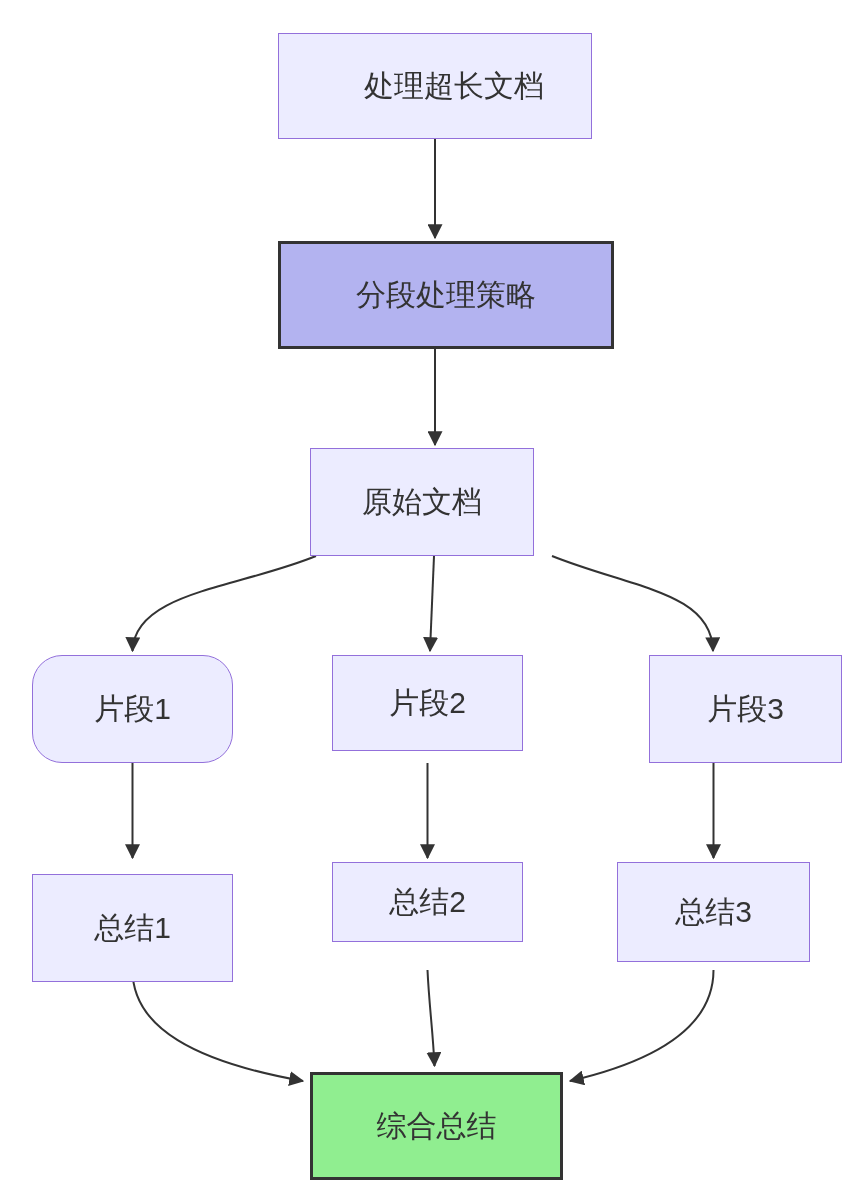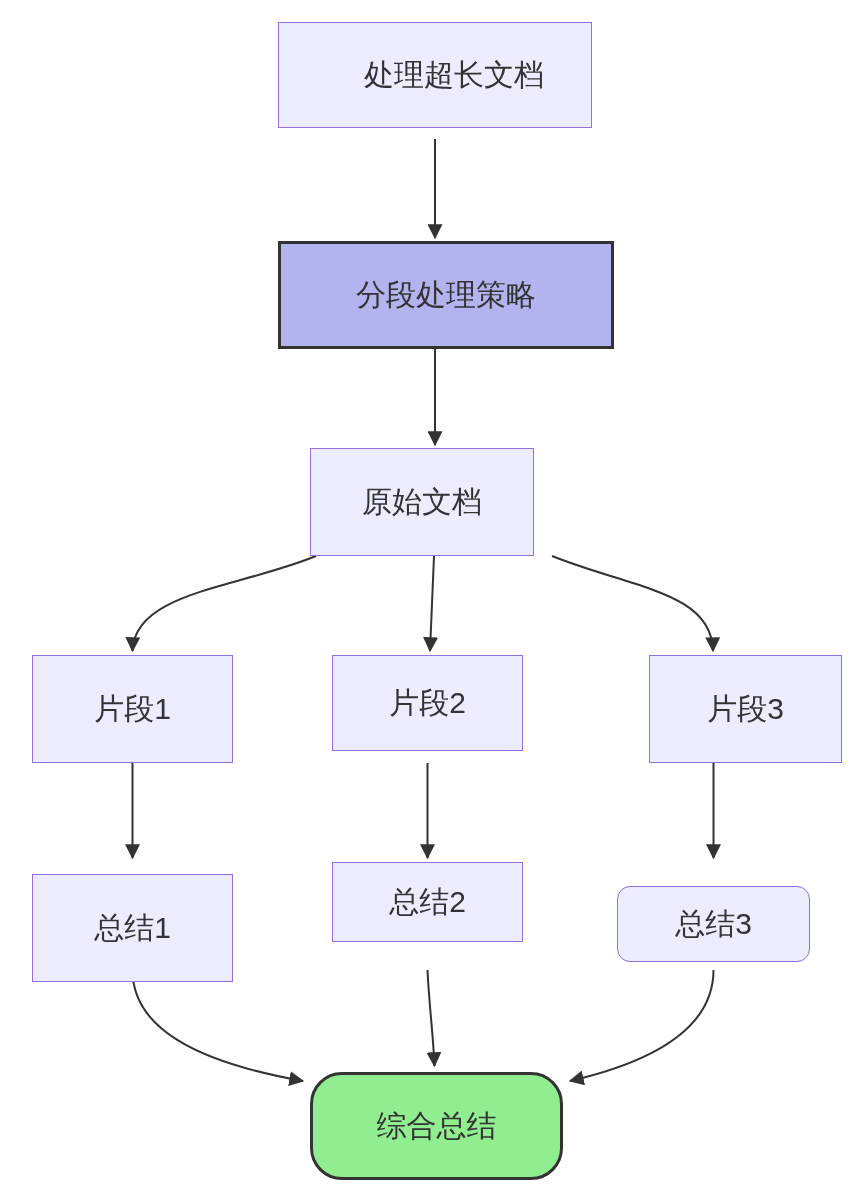--- a/index.html
+++ b/index.html
@@ -72,53 +72,53 @@
     <path class="edge" marker-end="url(#arrow)" d="M434,556 L430,651"></path>
     <path class="edge" marker-end="url(#arrow)" d="M552,556 C632,588 712,592 713,651"></path>
     <path class="edge" marker-end="url(#arrow)" d="M132.5,763 L132.5,858"></path>
     <path class="edge" marker-end="url(#arrow)" d="M427.5,763 L427.5,858"></path>
     <path class="edge" marker-end="url(#arrow)" d="M713.5,763 L713.5,858"></path>
     <path class="edge" marker-end="url(#arrow)" d="M132.5,970 C132.5,1028 196,1062 303,1081"></path>
     <path class="edge" marker-end="url(#arrow)" d="M427.5,970 C429,1004 433,1032 434.5,1066"></path>
     <path class="edge" marker-end="url(#arrow)" d="M713.5,970 C713.5,1028 652,1062 570,1081"></path>
   </svg>
 
-  <div class="node" style="left:278px; top:22px; width:314px; height:106px;padding-left:38px;">
+  <div class="node" style="left:278px; top:33px; width:314px; height:106px;padding-left:38px;">
     <span>处理超长文档</span>
   </div>
 
   <div class="node highlight" style="left:278px; top:241px; width:336px; height:108px;">
     <span>分段处理策略</span>
   </div>
 
   <div class="node" style="left:310px; top:448px; width:224px; height:108px;">
     <span>原始文档</span>
   </div>
 
-  <div class="node" style="left:32px; top:655px; width:201px; height:108px;">
+  <div class="node" style="left:32px; top:655px; width:201px; height:108px;border-radius:30px;">
     <span>片段1</span>
   </div>
 
   <div class="node" style="left:332px; top:655px; width:191px; height:96px;">
     <span>片段2</span>
   </div>
 
   <div class="node" style="left:617px; top:655px; width:193px; height:108px;margin-left:32px;">
     <span>片段3</span>
   </div>
 
   <div class="node" style="left:32px; top:862px; width:201px; height:108px;margin-top:12px;">
     <span>总结1</span>
   </div>
 
   <div class="node" style="left:332px; top:862px; width:191px; height:80px;">
     <span>总结2</span>
   </div>
 
-  <div class="node" style="left:617px; top:886px; width:193px; height:76px;border-radius:13px;">
+  <div class="node" style="left:617px; top:862px; width:193px; height:100px;">
     <span>总结3</span>
   </div>
 
-  <div class="node success" style="left:310px; top:1072px; width:253px; height:108px;border-radius:32px;">
+  <div class="node success" style="left:310px; top:1072px; width:253px; height:108px;">
     <span>综合总结</span>
   </div>
 
 </div>
 
 </body></html>

